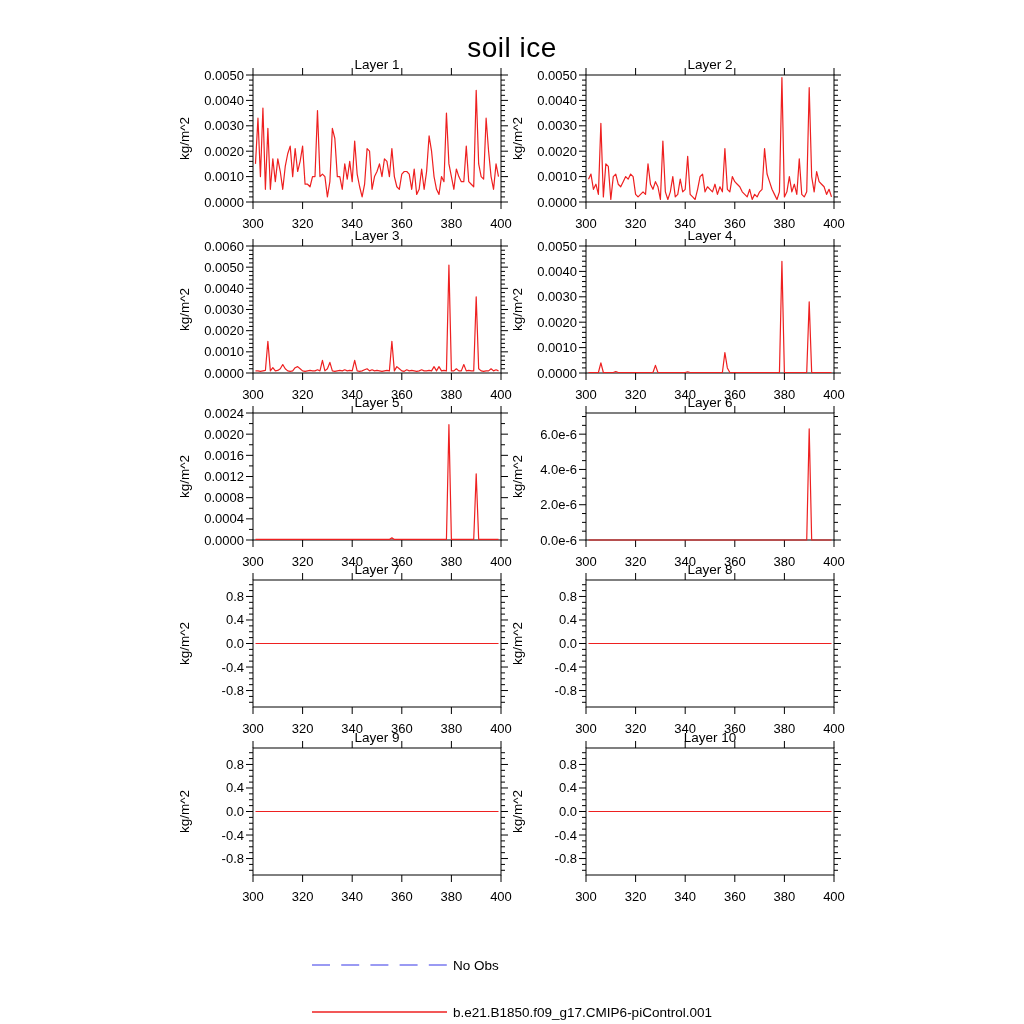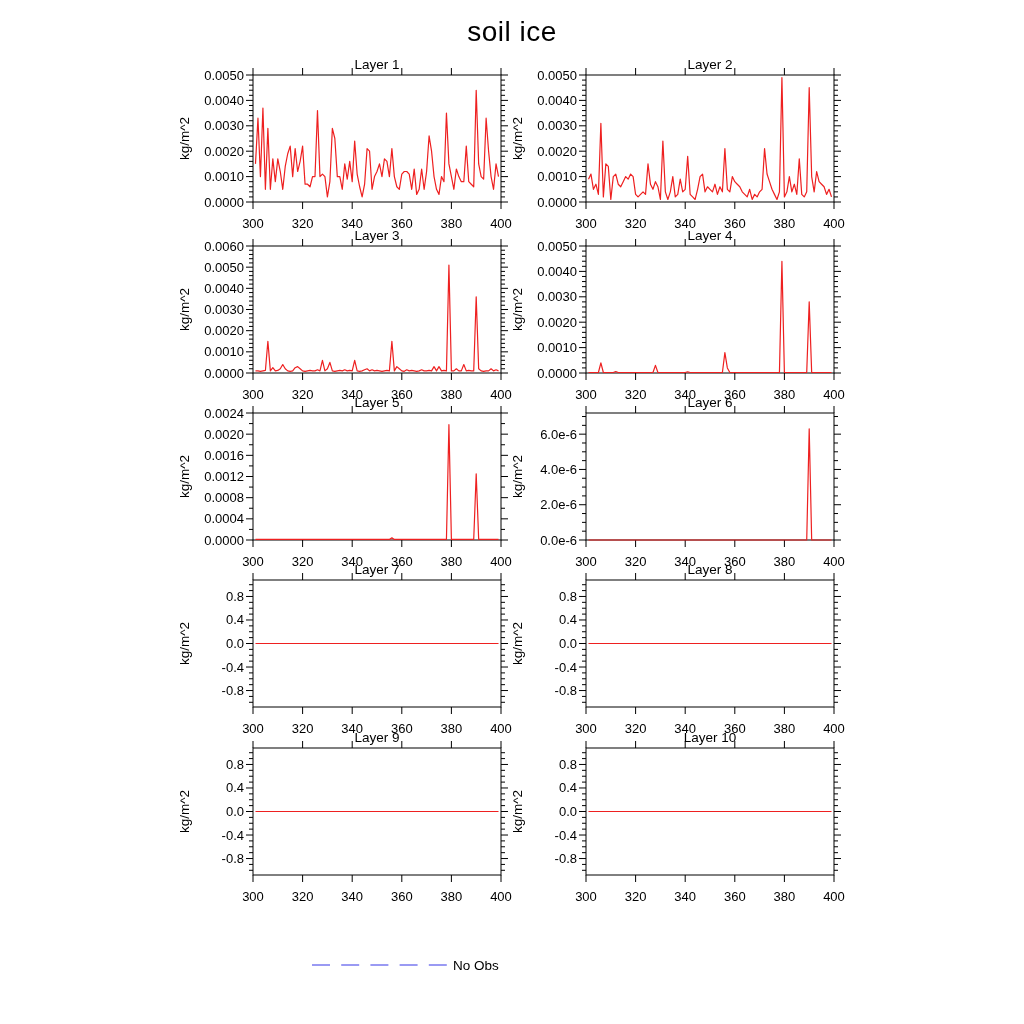--- a/index.html
+++ b/index.html
@@ -1,18 +1,18 @@
 <!DOCTYPE html>
 <html><head>
 <meta charset="utf-8">
 <style>
   html,body{margin:0;padding:0;background:#ffffff;}
   .canvas{position:relative;width:1024px;height:1024px;background:#ffffff;overflow:hidden;
           font-family:"Liberation Sans", sans-serif;color:#000;}
-  .fig-title{position:absolute;top:16px;left:0;width:1024px;text-align:center;
+  .fig-title{position:absolute;top:32px;left:0;width:1024px;text-align:center;
              font-size:28px;font-weight:400;margin:0;letter-spacing:0.5px;}
   #charts{position:absolute;top:0;left:0;width:1024px;height:1024px;}
   #charts svg{position:absolute;overflow:visible;}
   .legend-row{position:absolute;display:flex;align-items:center;height:18px;margin-top:17px;}
   .legend-row .sample{display:block;}
   .legend-row .lbl{font-size:13.5px;margin-left:6px;white-space:nowrap;}
   text{font-family:"Liberation Sans", sans-serif;}
 </style>
 </head>
 <body>
@@ -761,13 +761,19 @@
       </svg>
     </div>
 
   <div class="legend-row" style="left:312px;top:939px;">
     <svg class="sample" width="135" height="4">
       <line x1="0" y1="2" x2="135" y2="2" stroke="#7a7af0" stroke-width="1.6" stroke-dasharray="18 11.2"></line>
     </svg>
     <span class="lbl">No Obs</span>
   </div>
 
+  <div class="legend-row" style="left:312px;top:986px;">
+    <svg class="sample" width="135" height="4">
+      <line x1="0" y1="2" x2="135" y2="2" stroke="#ee2020" stroke-width="1.6"></line>
+    </svg>
+    <span class="lbl">b.e21.B1850.f09_g17.CMIP6-piControl.001</span>
+  </div>
 </div>
 
 </body></html>

